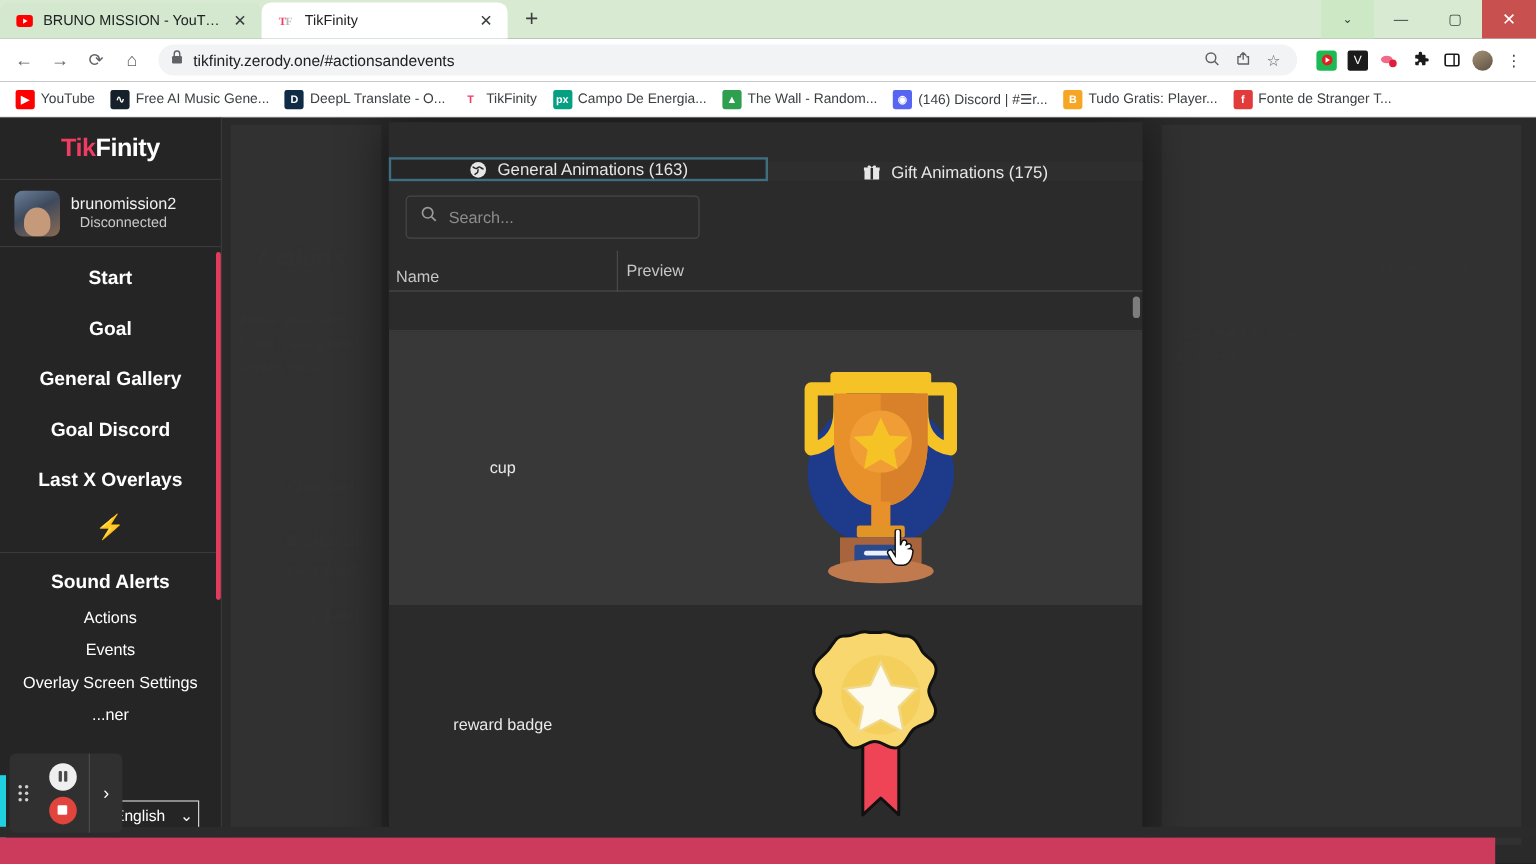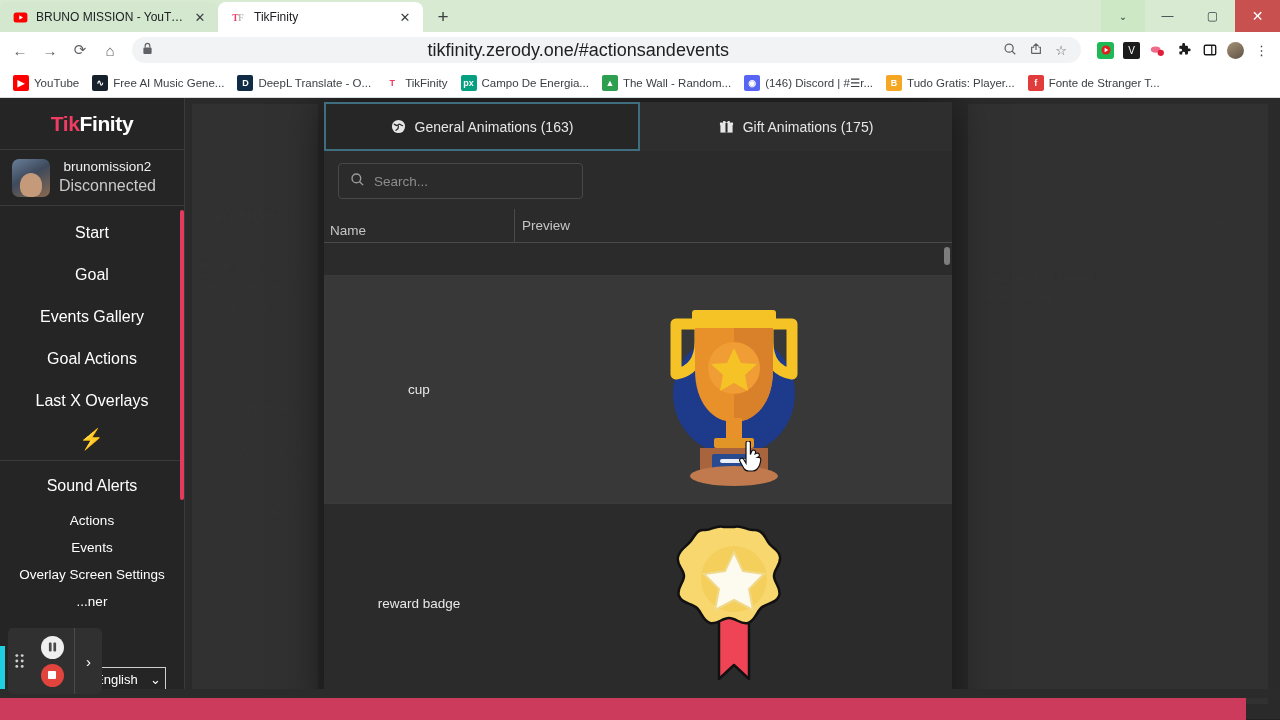--- a/index.html
+++ b/index.html
@@ -51,22 +51,22 @@
     display: flex; align-items: center; padding: 0 6px; gap: 2px;
   }
   .navbtn { width: 28px; height: 28px; display: flex;
     align-items: center; justify-content: center;
     color: #5f6368; font-size: 15px; }
   .omnibox {
     flex: 1; height: 26px; background: #f1f3f4; border-radius: 13px;
     display: flex; align-items: center; padding: 0 10px; gap: 8px;
     margin: 0 6px; position: relative;
   }
-  .omnibox-url { font-size: 18px; color: #202124; flex: 1;
-    white-space: nowrap; overflow: hidden; text-align: center; }
+  .omnibox-url { font-size: 13px; color: #202124; flex: 1;
+    white-space: nowrap; overflow: hidden; }
   .omni-right { display: flex; align-items: center; gap: 12px;
     padding-right: 4px; }
   .omni-ico { color: #5f6368; font-size: 13px; }
   .ext-row { display: flex; align-items: center; gap: 9px;
     padding: 0 4px 0 8px; }
   .ext { width: 17px; height: 17px; display: flex;
     align-items: center; justify-content: center;
     font-size: 11px; border-radius: 3px; }
 
   .bookmarks {
@@ -104,47 +104,47 @@
   .brand-fin { color: #ffffff; }
   .account { height: 56px; display: flex; align-items: center;
     gap: 9px; padding: 0 12px; border-bottom: 1px solid #3a3a3a; text-align: center; }
   .avatar { width: 38px; height: 38px; border-radius: 7px;
     background: linear-gradient(150deg,#6a7f9a 0%,#3e4a5c 45%,#8a6a52 100%);
     flex: 0 0 38px; position: relative; overflow: hidden; }
   .avatar::after { content: ""; position: absolute; left: 8px; top: 14px;
     width: 22px; height: 24px; border-radius: 50% 50% 40% 40%;
     background: #c59a7a; }
   .acct-name { font-size: 13.5px; color: #f0f0f0; line-height: 1.25; }
-  .acct-status { font-size: 16px; color: #c9c9c9; line-height: 1.25; }
+  .acct-status { font-size: 12px; color: #c9c9c9; line-height: 1.25; }
 
   .nav { padding-top: 6px; }
   .nav-item { height: 42px; display: flex; align-items: center;
-    justify-content: center; font-size: 16px; font-weight: normal;
+    justify-content: center; font-size: 16px; font-weight: bold;
     color: #ffffff; }
   .nav-item.active { background: #e23b5d; }
-  .nav-sub { height: 27px; display: flex; align-items: center;
+  .nav-sub { height: 27px; display: flex; align-items: flex-start;
     justify-content: center; font-size: 13.5px; color: #ffffff; }
   .nav-divider { height: 1px; background: #3a3a3a; margin: 4px 0; }
   .bolt { height: 34px; display: flex; align-items: center;
     justify-content: center; color: #1fd0e0; font-size: 20px; }
   .sidebar-scroll { position: absolute; right: 0px; top: 112px;
     width: 4px; height: 290px; background: #e23b5d; border-radius: 2px; }
   .teal-mark { position: absolute; left: 0; top: 548px;
     width: 5px; height: 72px; background: #1fd0e0; }
   .lang-select { position: absolute; left: 88px; bottom: 28px;
     width: 78px; height: 24px; background: transparent;
     border: 1px solid #cfcfcf; color: #ffffff; font-size: 13px;
     display: flex; align-items: center; justify-content: space-between;
     padding: 0 4px 0 6px; }
 
   
   .modal { position: absolute; left: 324px; top: 4px;
     width: 628px; height: 617px; background: #2b2b2b;
     z-index: 20; box-shadow: 0 0 40px rgba(0,0,0,.55); }
-  .tabs { display: flex; height: 49px; background: #2b2b2b; }
+  .tabs { display: flex; height: 49px; background: #2b2b2b; align-items: flex-end; }
   .mtab { flex: 1; display: flex; align-items: center;
     justify-content: center; gap: 9px;
     font-size: 14px; color: #e6e6e6; background: #2e2e2e; }
   .mtab.active { background: #262626; border: 2px solid #3e6e80; }
   .mtab-ico { font-size: 14px; display: flex; align-items: center; }
 
   .searchwrap { padding: 12px 0 10px 0; }
   .searchbox { margin-left: 14px; width: 245px; height: 36px;
     background: #2b2b2b; border: 1px solid #484848; border-radius: 4px;
     display: flex; align-items: center; gap: 9px; padding: 0 11px; }
@@ -365,24 +365,24 @@
         </div>
       </div>
       <div class="nav" id="navlist">
           <div class="nav-item">
             <span>Start</span>
           </div>
           <div class="nav-item">
             <span>Goal</span>
           </div>
           <div class="nav-item">
-            <span>Events Gallery</span>
+            <span>General Gallery</span>
           </div>
           <div class="nav-item">
-            <span>Goal Actions</span>
+            <span>Goal Discord</span>
           </div>
           <div class="nav-item">
             <span>Last X Overlays</span>
           </div>
           <div class="bolt">⚡</div>
           <div class="nav-divider"></div>
           <div class="nav-item">
             <span>Sound Alerts</span>
           </div>
           <div class="nav-sub">

